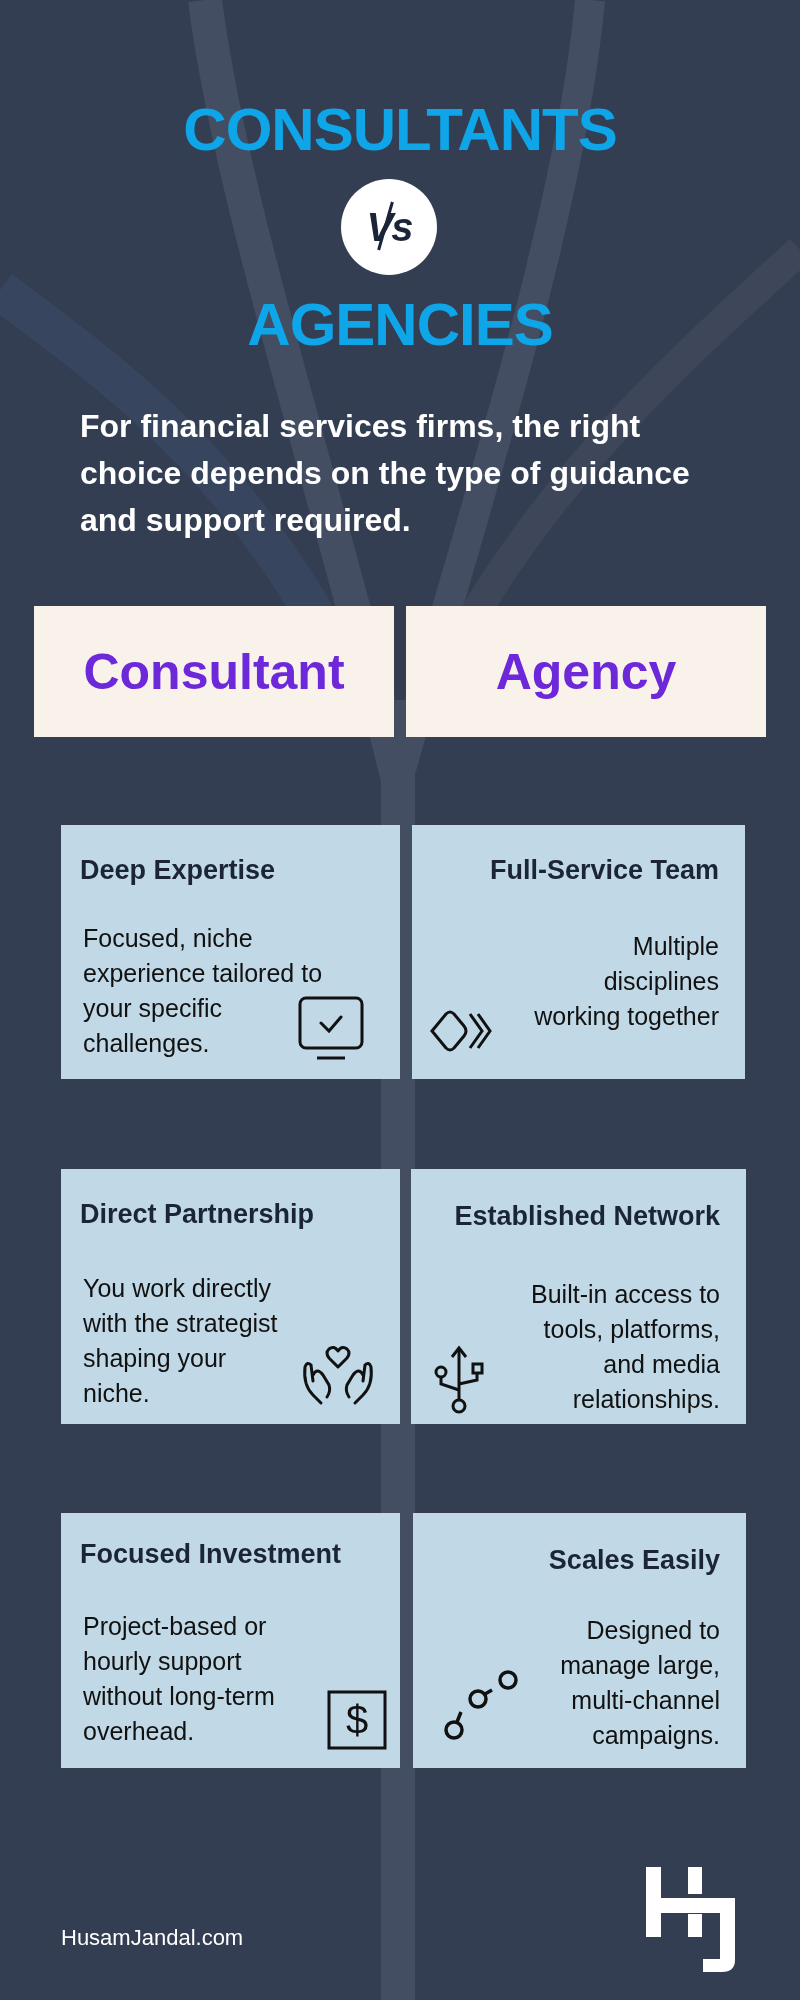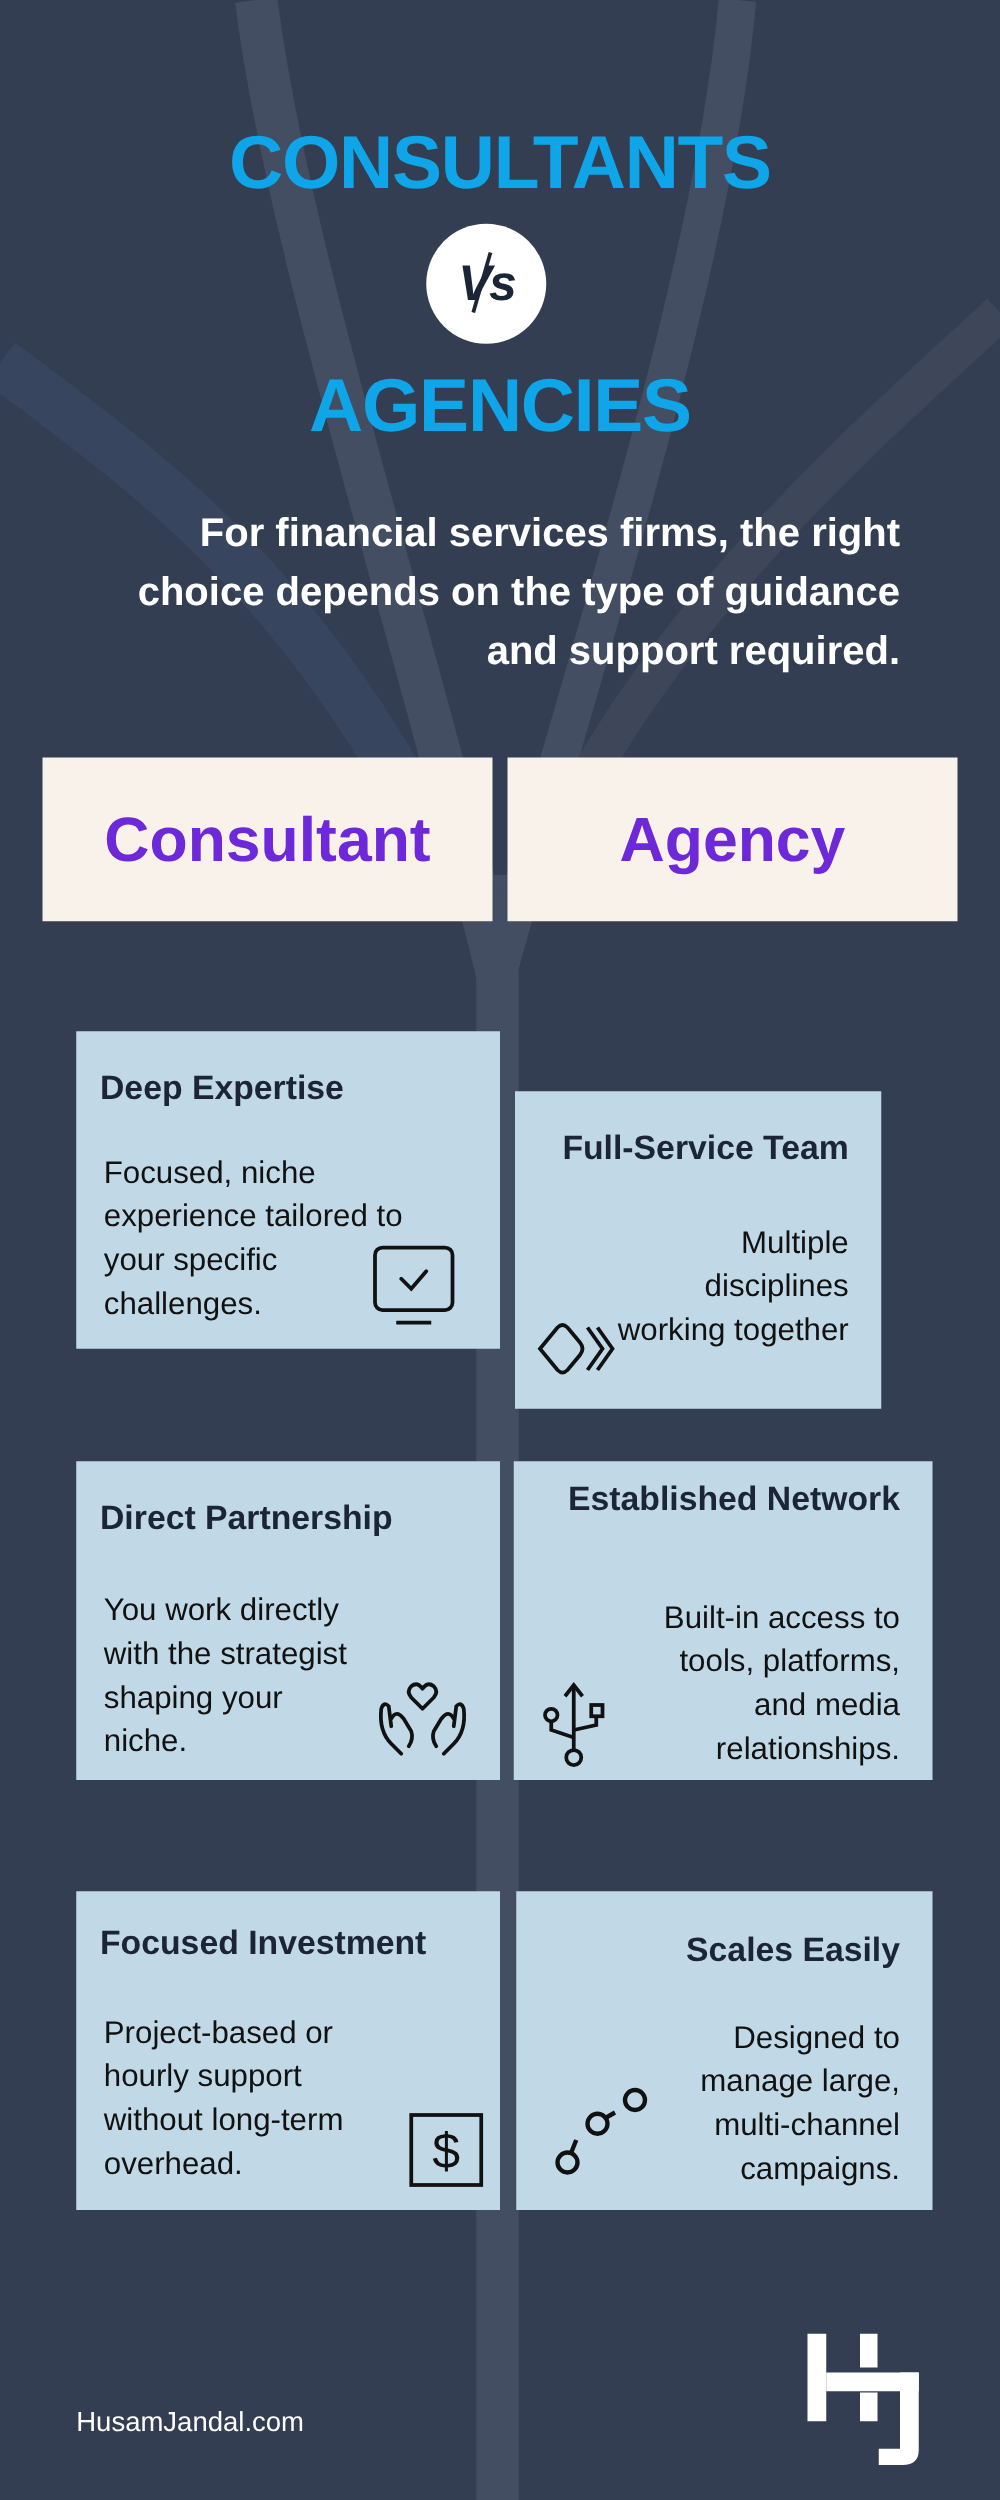--- a/index.html
+++ b/index.html
@@ -4,21 +4,21 @@
 <style>
   * { margin:0; padding:0; box-sizing:border-box; }
   html, body { width:800px; height:2000px; overflow:hidden; }
   body { background:#343e52; position:relative; font-family:"Liberation Sans", sans-serif; }
   .bg-art { position:absolute; left:0; top:0; width:800px; height:2000px; z-index:0; }
   .layer { position:absolute; z-index:1; }
   .title { left:0; width:800px; text-align:center; color:#0ea5e9; font-weight:bold; font-size:60px; letter-spacing:-1px; line-height:60px; }
   .vs-badge { left:341px; top:179px; width:96px; height:96px; border-radius:50%; background:#ffffff; display:flex; align-items:center; justify-content:center; }
   .vs-text { font-weight:bold; font-style:italic; font-size:40px; color:#1b2537; letter-spacing:-2px; position:relative; }
   .vs-slash { position:absolute; left:17px; top:-4px; width:3px; height:50px; background:#1b2537; transform:rotate(16deg); }
-  .intro { left:80px; width:640px; top:403px; text-align:right; color:#ffffff; font-weight:bold; font-size:32px; line-height:47px; }
+  .intro { left:80px; width:640px; top:403px; text-align:left; color:#ffffff; font-weight:bold; font-size:32px; line-height:47px; }
   .col-head { top:606px; height:131px; background:#f8f2ea; display:flex; align-items:center; justify-content:center; color:#6d28d9; font-weight:bold; font-size:50px; }
   .card { background:#c1d9e6; color:#1b2537; }
   .card-title { position:absolute; font-weight:bold; font-size:27px; white-space:nowrap; }
   .card-body { position:absolute; font-size:25px; line-height:35px; color:#111; }
   .right .card-title, .right .card-body { right:26px; text-align:right; }
   .left .card-title { left:19px; }
   .left .card-body { left:22px; }
   .card-icon { position:absolute; }
   .footer-url { left:61px; top:1925px; color:#ffffff; font-size:22px; }
   .logo { left:640px; top:1862px; width:100px; height:115px; }
@@ -59,21 +59,21 @@
       <div>your specific</div>
       <div>challenges.</div>
   </div>
   <svg class="card-icon" style="left:236px;top:170px;" width="70" height="66" viewBox="0 0 70 66">
     <rect x="3" y="3" width="62" height="50" rx="6" fill="none" stroke="#111" stroke-width="3"></rect>
     <path d="M24 28 L32 36 L44 22" fill="none" stroke="#111" stroke-width="3" stroke-linecap="round"></path>
     <line x1="20" y1="63" x2="48" y2="63" stroke="#111" stroke-width="3"></line>
   </svg>
 </div>
 
-<div class="layer card right" style="left:412px;top:825px;width:293px;height:254px;margin-top:48px;">
+<div class="layer card right" style="left:412px;top:825px;width:333px;height:254px;">
   <div class="card-title" style="top:30px;">Full-Service Team</div>
   <div class="card-body" style="top:104px;">
     <div>Multiple</div>
       <div>disciplines</div>
       <div>working together</div>
   </div>
   <svg class="card-icon" style="left:16px;top:183px;" width="66" height="46" viewBox="0 0 66 46">
     <path d="M4 23 L18 6 Q22 2 26 6 L36 18 Q40 23 36 28 L26 40 Q22 44 18 40 Z" fill="none" stroke="#111" stroke-width="3"></path>
     <path d="M42 6 L54 23 L42 40" fill="none" stroke="#111" stroke-width="3"></path>
     <path d="M50 6 L62 23 L50 40" fill="none" stroke="#111" stroke-width="3"></path>
@@ -89,21 +89,21 @@
       <div>niche.</div>
   </div>
   <svg class="card-icon" style="left:238px;top:176px;" width="78" height="62" viewBox="0 0 78 62">
     <path d="M39 22 L30 13 Q26 8 30 4 Q35 0 39 6 Q43 0 48 4 Q52 8 48 13 Z" fill="none" stroke="#111" stroke-width="3" stroke-linejoin="round"></path>
     <path d="M6 22 Q4 40 14 50 L22 58 M6 22 Q8 16 12 20 L14 36 M14 30 Q18 22 24 30 L30 40 Q32 46 28 52" fill="none" stroke="#111" stroke-width="3" stroke-linecap="round"></path>
     <path d="M72 22 Q74 40 64 50 L56 58 M72 22 Q70 16 66 20 L64 36 M64 30 Q60 22 54 30 L48 40 Q46 46 50 52" fill="none" stroke="#111" stroke-width="3" stroke-linecap="round"></path>
   </svg>
 </div>
 
 <div class="layer card right" style="left:411px;top:1169px;width:335px;height:255px;">
-  <div class="card-title" style="top:15px;">Established Network</div>
+  <div class="card-title" style="top:32px;">Established Network</div>
   <div class="card-body" style="top:108px;">
     <div>Built-in access to</div>
       <div>tools, platforms,</div>
       <div>and media</div>
       <div>relationships.</div>
   </div>
   <svg class="card-icon" style="left:22px;top:175px;" width="56" height="70" viewBox="0 0 56 70">
     <line x1="26" y1="6" x2="26" y2="56" stroke="#111" stroke-width="3"></line>
     <path d="M19 13 L26 4 L33 13" fill="none" stroke="#111" stroke-width="3"></path>
     <circle cx="26" cy="62" r="6" fill="none" stroke="#111" stroke-width="3"></circle>

